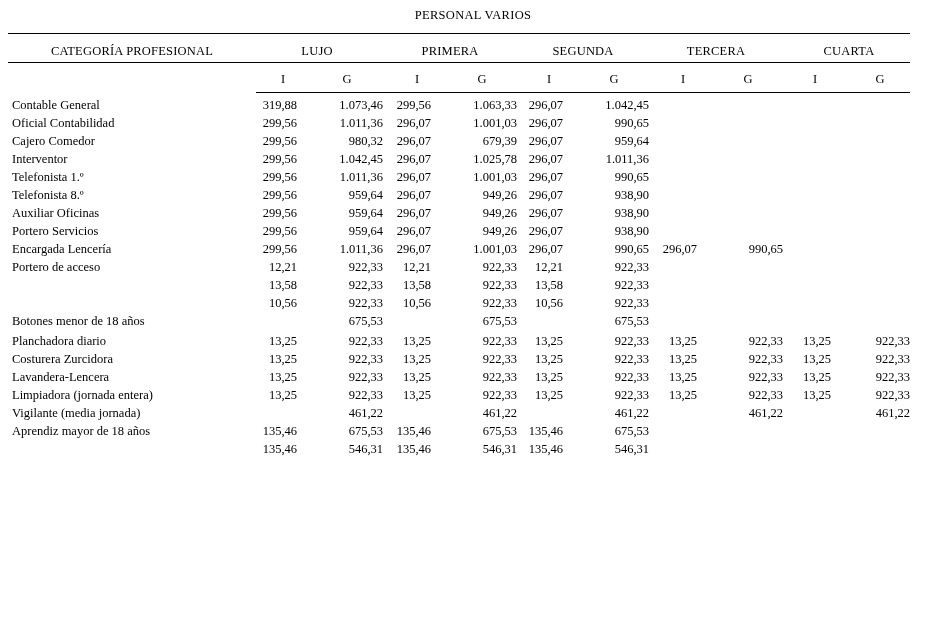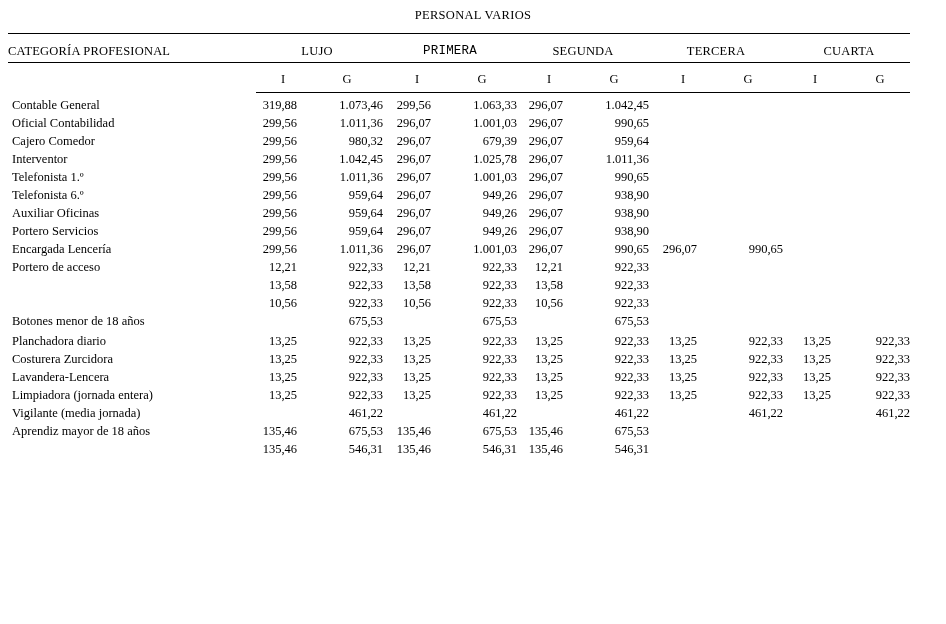--- a/index.html
+++ b/index.html
@@ -59,20 +59,21 @@
     top: 44px;
     left: 8px;
     width: 902px;
     height: 17px;
     font-size: 12.5px;
   }
   .gh-cat {
     position: absolute;
     left: 0;
     width: 248px;
+    text-align: center;
     letter-spacing: 0.2px;
   }
   .gh-grp {
     position: absolute;
     width: 130px;
     text-align: center;
     letter-spacing: 0.2px;
   }
 
   
@@ -125,21 +126,21 @@
   <div class="doc-title">PERSONAL VARIOS</div>
 
   <div class="rule rule-top"></div>
   <div class="rule rule-mid"></div>
   <div class="rule-sub"></div>
 
   <div class="group-head">
     <div class="gh-cat">CATEGORÍA PROFESIONAL</div>
     <div id="group-headers">
         <div class="gh-grp" style="left: 244px;">LUJO</div>
-        <div class="gh-grp" style="left: 377px; font-family: Liberation Mono, monospace;">PRIMERA</div>
+        <div class="gh-grp" style="left: 377px;">PRIMERA</div>
         <div class="gh-grp" style="left: 510px;">SEGUNDA</div>
         <div class="gh-grp" style="left: 643px;">TERCERA</div>
         <div class="gh-grp" style="left: 776px;">CUARTA</div>
       </div>
   </div>
 
   <div class="sub-head" id="sub-headers">
       <div class="sh-cell" style="left: 261px;">I</div>
       <div class="sh-cell" style="left: 325px;">G</div>
       <div class="sh-cell" style="left: 395px;">I</div>
@@ -192,21 +193,21 @@
       <div class="trow">
         <div class="cell-label">Telefonista 1.º</div>
         <div class="cell-num" style="left: 197px; width: 100px;">299,56</div>
         <div class="cell-num" style="left: 283px; width: 100px;">1.011,36</div>
         <div class="cell-num" style="left: 331px; width: 100px;">296,07</div>
         <div class="cell-num" style="left: 417px; width: 100px;">1.001,03</div>
         <div class="cell-num" style="left: 463px; width: 100px;">296,07</div>
         <div class="cell-num" style="left: 549px; width: 100px;">990,65</div>
       </div>
       <div class="trow">
-        <div class="cell-label">Telefonista 6.º</div>
+        <div class="cell-label">Telefonista 8.º</div>
         <div class="cell-num" style="left: 197px; width: 100px;">299,56</div>
         <div class="cell-num" style="left: 283px; width: 100px;">959,64</div>
         <div class="cell-num" style="left: 331px; width: 100px;">296,07</div>
         <div class="cell-num" style="left: 417px; width: 100px;">949,26</div>
         <div class="cell-num" style="left: 463px; width: 100px;">296,07</div>
         <div class="cell-num" style="left: 549px; width: 100px;">938,90</div>
       </div>
       <div class="trow">
         <div class="cell-label">Auxiliar Oficinas</div>
         <div class="cell-num" style="left: 197px; width: 100px;">299,56</div>

